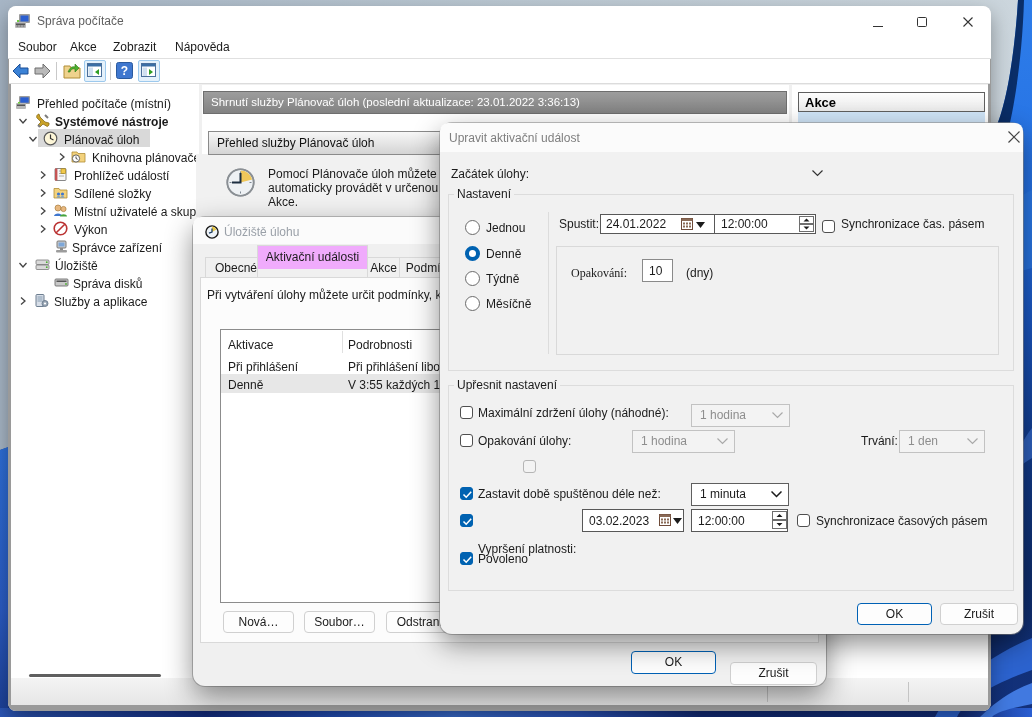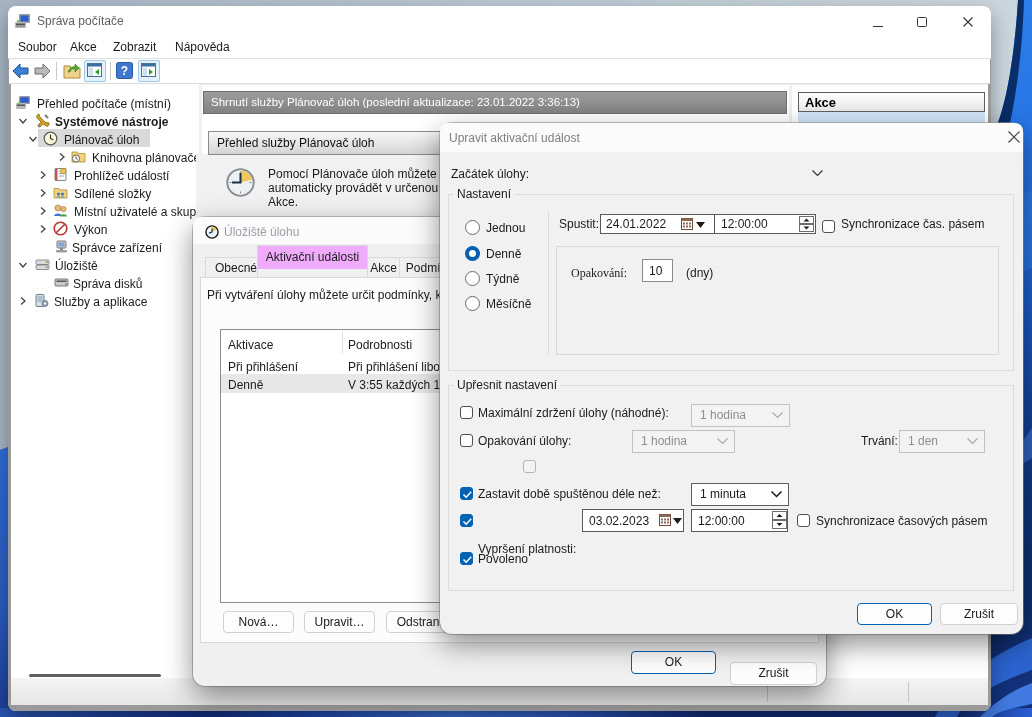--- a/index.html
+++ b/index.html
@@ -312,21 +312,21 @@
   <div class="lbl" style="left:35px;top:121px;">Aktivace</div>
   <div class="abs" style="left:149px;top:114px;width:1px;height:22px;background:#e0e0e0;"></div>
   <div class="lbl" style="left:155px;top:121px;">Podrobnosti</div>
   <div class="lbl" style="left:35px;top:143px;">Při přihlášení</div>
   <div class="lbl" style="left:155px;top:143px;">Při přihlášení libovolného uživatele</div>
   <div class="abs" style="left:28px;top:157px;width:578px;height:19px;background:#e7e7e7;"></div>
   <div class="lbl" style="left:35px;top:161px;">Denně</div>
   <div class="lbl" style="left:155px;top:161px;">V 3:55 každých 10 dnů</div>
 
   <div class="btn" style="left:30px;top:394px;width:69px;height:20px;line-height:20px;">Nová…</div>
-  <div class="btn" style="left:111px;top:394px;width:69px;height:20px;line-height:20px;">Upravit…</div>
+  <div class="btn" style="left:111px;top:394px;width:69px;height:20px;line-height:20px;">Soubor…</div>
   <div class="btn" style="left:193px;top:394px;width:80px;height:20px;line-height:20px;">Odstranit…</div>
   <div class="btn def" style="left:438px;top:434px;width:83px;height:21px;line-height:21px;">OK</div>
   <div class="btn" style="left:537px;top:445px;width:85px;height:21px;line-height:21px;">Zrušit</div>
 </div>
 
 <div id="dlg2" class="dlg">
   <div class="abs" style="left:0;top:0;width:583px;height:29px;background:#fbfbfb;border-radius:8px 8px 0 0;"></div>
   <div class="abs nw dlgtitle" style="left:9px;top:8px;color:#7e7e7e;">Upravit aktivační událost</div>
   <svg class="abs" style="left:568px;top:8px" width="12" height="12" viewBox="0 0 12 12">
     <path d="M0.5,0.5 L11.5,11.5 M11.5,0.5 L0.5,11.5" stroke="#444" stroke-width="1.2" fill="none"></path>

